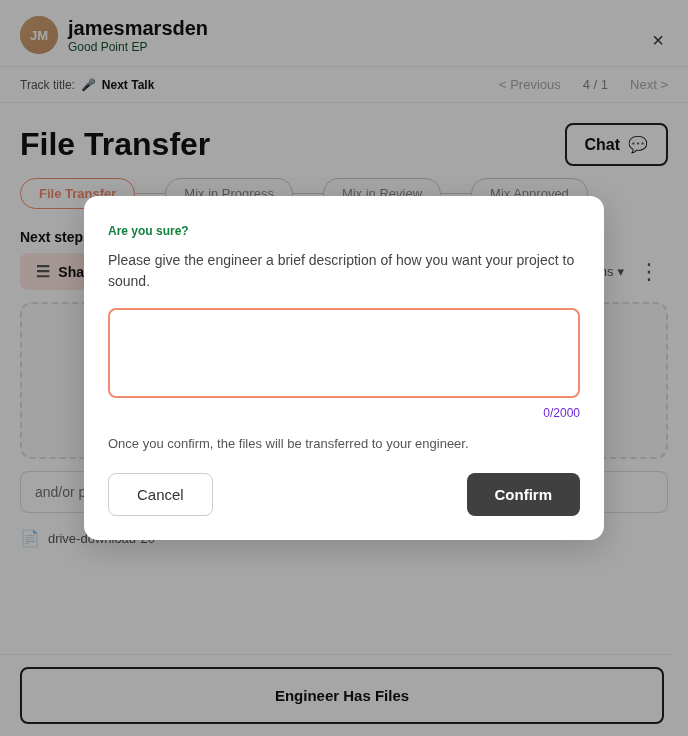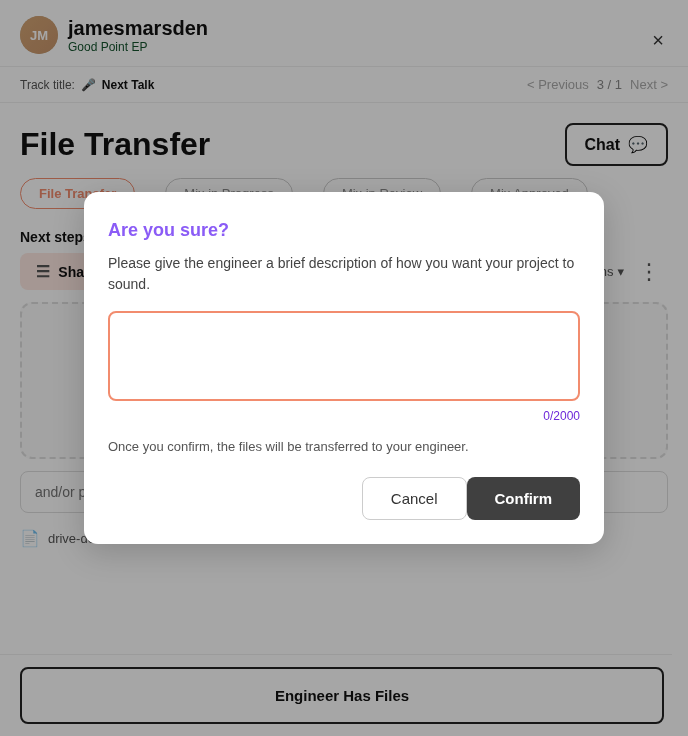--- a/index.html
+++ b/index.html
@@ -96,21 +96,21 @@
       font-weight: 400;
       color: #555;
     }
     .track-name {
       font-weight: 700;
       color: #111;
     }
     .track-nav {
       display: flex;
       align-items: flex-end;
-      gap: 8px;
+      gap: 22px;
       font-size: 13px;
       color: #888;
     }
     .nav-arrow {
       color: #aaa;
       font-size: 13px;
       cursor: pointer;
     }
     .nav-page {
       color: #888;
@@ -326,23 +326,23 @@
     .modal {
       background: #fff;
       border-radius: 14px;
       padding: 28px 24px 24px;
       width: 520px;
       max-width: 92%;
       box-shadow: 0 8px 32px rgba(0,0,0,0.18);
       position: relative;
     }
     .modal-title {
-      font-size: 18px;
-      font-weight: 700;
-      color: #8b5cf6;
+      font-size: 12px;
+      font-weight: 700;
+      color: #15803d;
       margin-bottom: 12px;
     }
     .modal-desc {
       font-size: 14px;
       color: #444;
       margin-bottom: 16px;
       line-height: 1.5;
     }
     .modal-textarea {
       width: 100%;
@@ -363,21 +363,21 @@
       margin-bottom: 14px;
     }
     .modal-footer-text {
       font-size: 13px;
       color: #555;
       margin-bottom: 20px;
       line-height: 1.5;
     }
     .modal-buttons {
       display: flex;
-      justify-content: flex-end;
+      justify-content: space-between;
     }
     .btn-cancel {
       padding: 12px 28px;
       border: 1.5px solid #ccc;
       border-radius: 8px;
       background: #fff;
       font-size: 15px;
       font-weight: 500;
       color: #333;
       cursor: pointer;
@@ -418,21 +418,21 @@
   </div>
 
   <div class="track-title-bar">
     <div class="track-title-left">
       <span class="track-label">Track title:</span>
       <span>🎤</span>
       <span class="track-name">Next Talk</span>
     </div>
     <div class="track-nav">
       <span class="nav-arrow">&lt; Previous</span>
-      <span class="nav-page">3 / 1</span>
+      <span class="nav-page">4 / 1</span>
       <span class="nav-arrow">Next &gt;</span>
     </div>
   </div>
 
   <div class="page-header">
     <h1 class="page-title">File Transfer</h1>
     <button class="chat-button">
       <span>Chat</span>
       <span>💬</span>
     </button>

